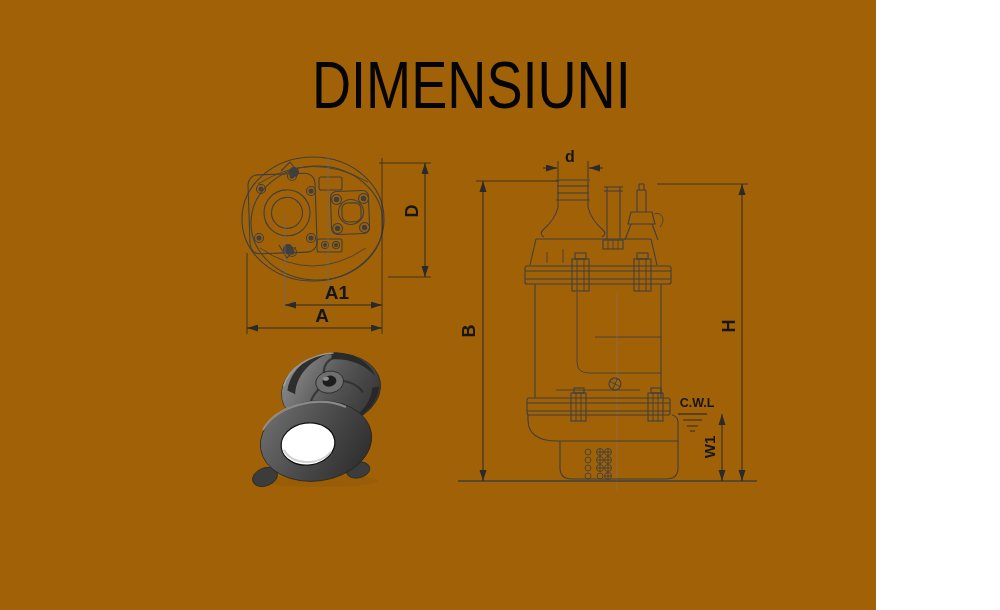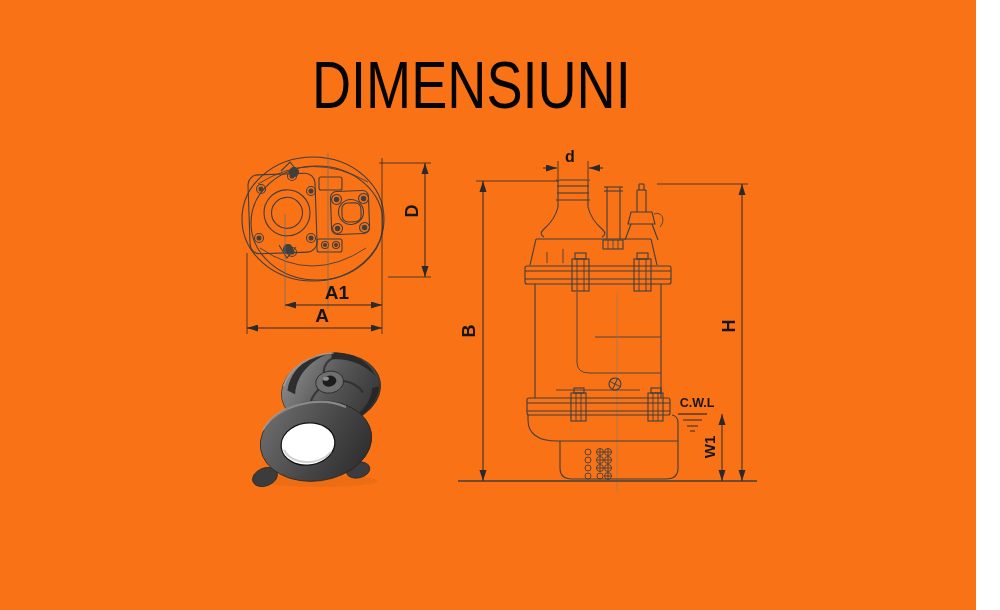--- a/index.html
+++ b/index.html
@@ -1,16 +1,16 @@
 <!DOCTYPE html>
 <html><head>
 <meta charset="utf-8">
 <style>
   html,body{margin:0;padding:0;background:#ffffff;}
-  .page{position:relative;width:976px;height:610px;background:#f97316;overflow:hidden;
+  .page{position:relative;width:876px;height:610px;background:#a16207;overflow:hidden;
         font-family:"Liberation Sans",sans-serif;}
   .title{position:absolute;left:312px;top:52px;font-size:66px;line-height:1;font-weight:400;
          color:#050505;letter-spacing:0px;transform:scaleX(.82);transform-origin:0 0;
          white-space:nowrap;}
   svg{position:absolute;left:0;top:0;}
   svg text{font-family:"Liberation Sans",sans-serif;fill:#161616;}
   .dimtxt{font-weight:700;}
 </style>
 </head>
 <body>

